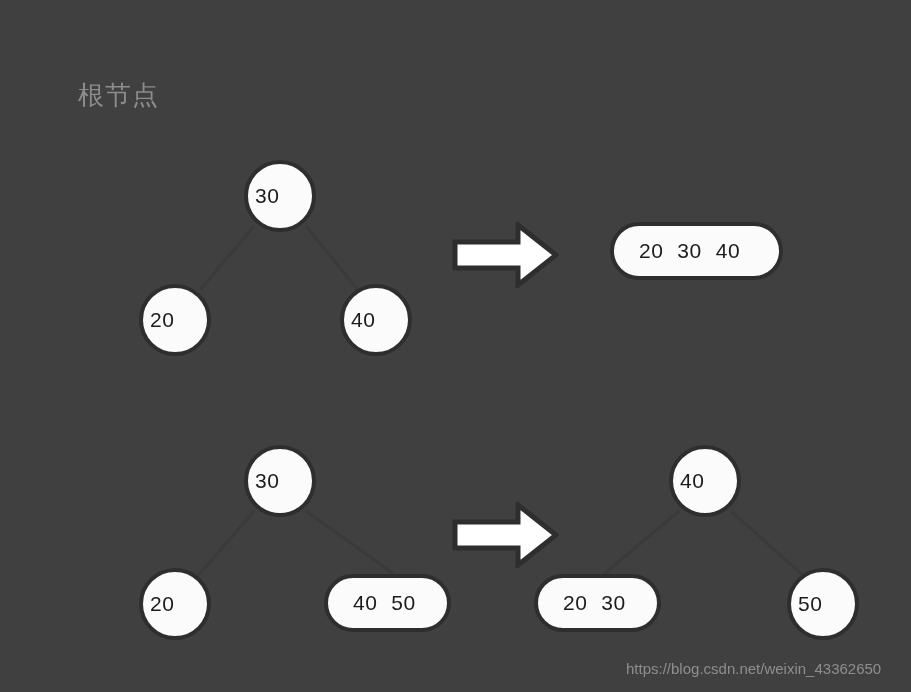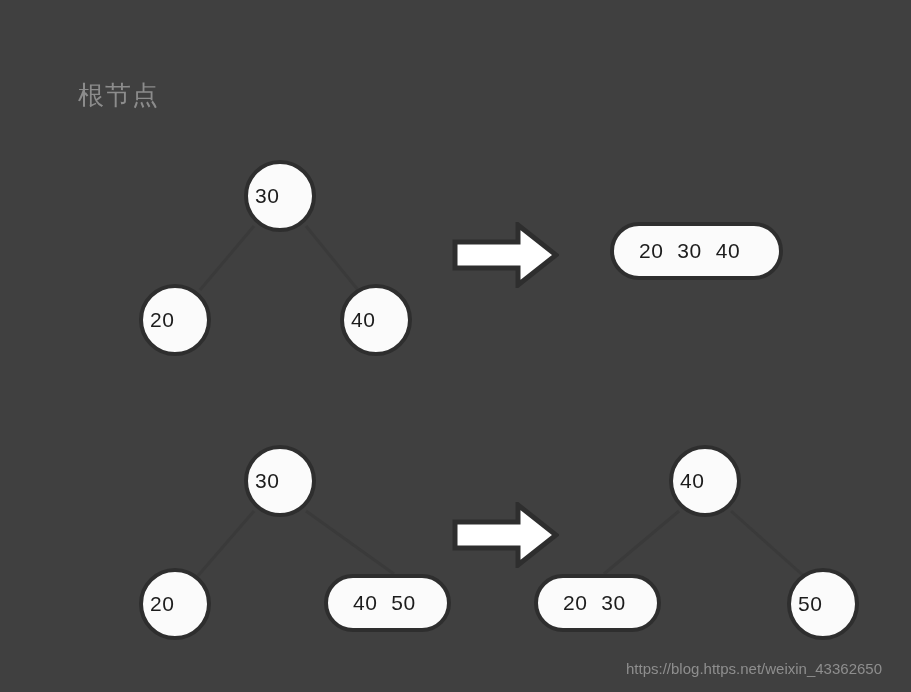--- a/index.html
+++ b/index.html
@@ -131,15 +131,15 @@
 
   <div class="node pill" style="left:534px; top:574px; width:127px;">
     <span class="cell">20</span>
     <span class="cell">30</span>
   </div>
 
   <div class="node circle" style="left:787px; top:568px;">
     <span class="cell">50</span>
   </div>
 
-  <div class="watermark" style="left:626px; top:660px;">https://blog.https.net/weixin_43362650</div>
+  <div class="watermark" style="left:626px; top:660px;">https://blog.csdn.net/weixin_43362650</div>
 
 </div>
 
 </body></html>

